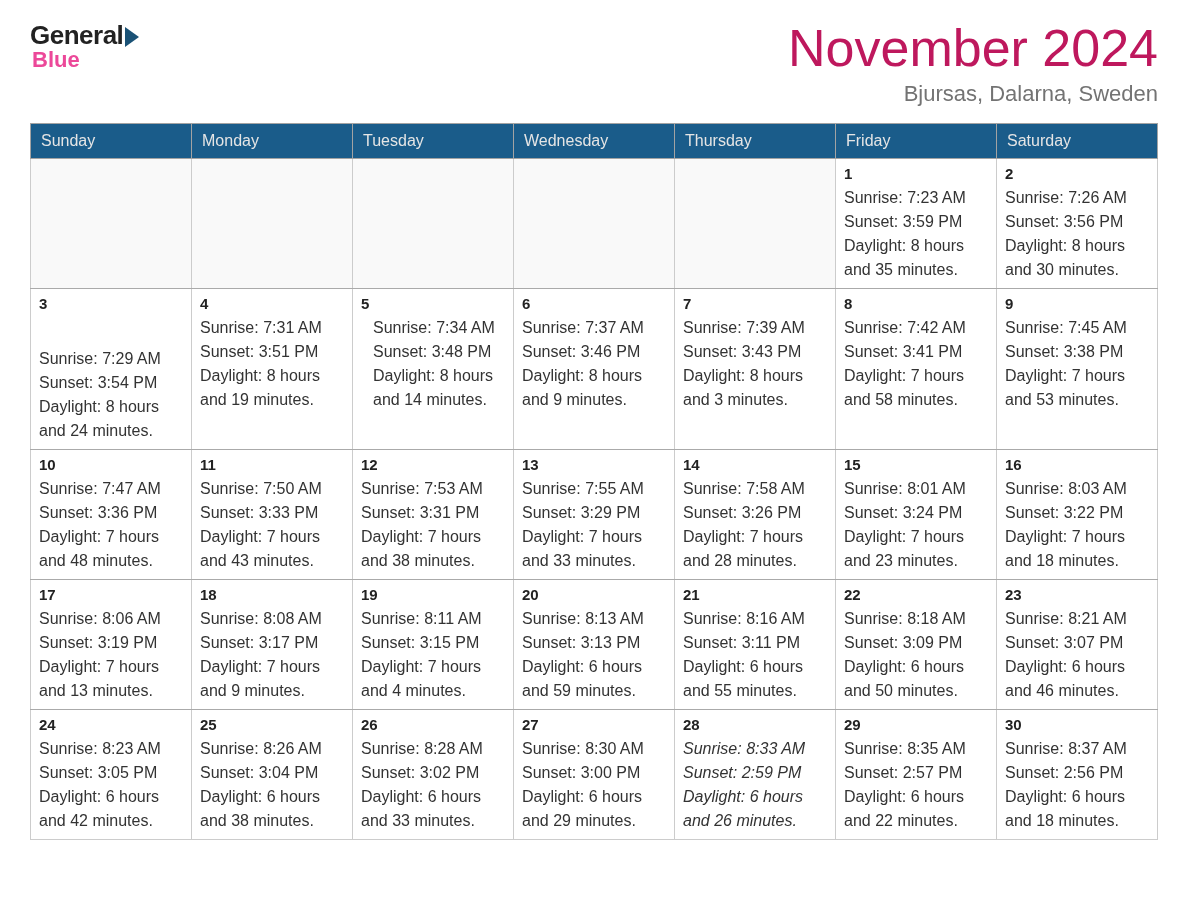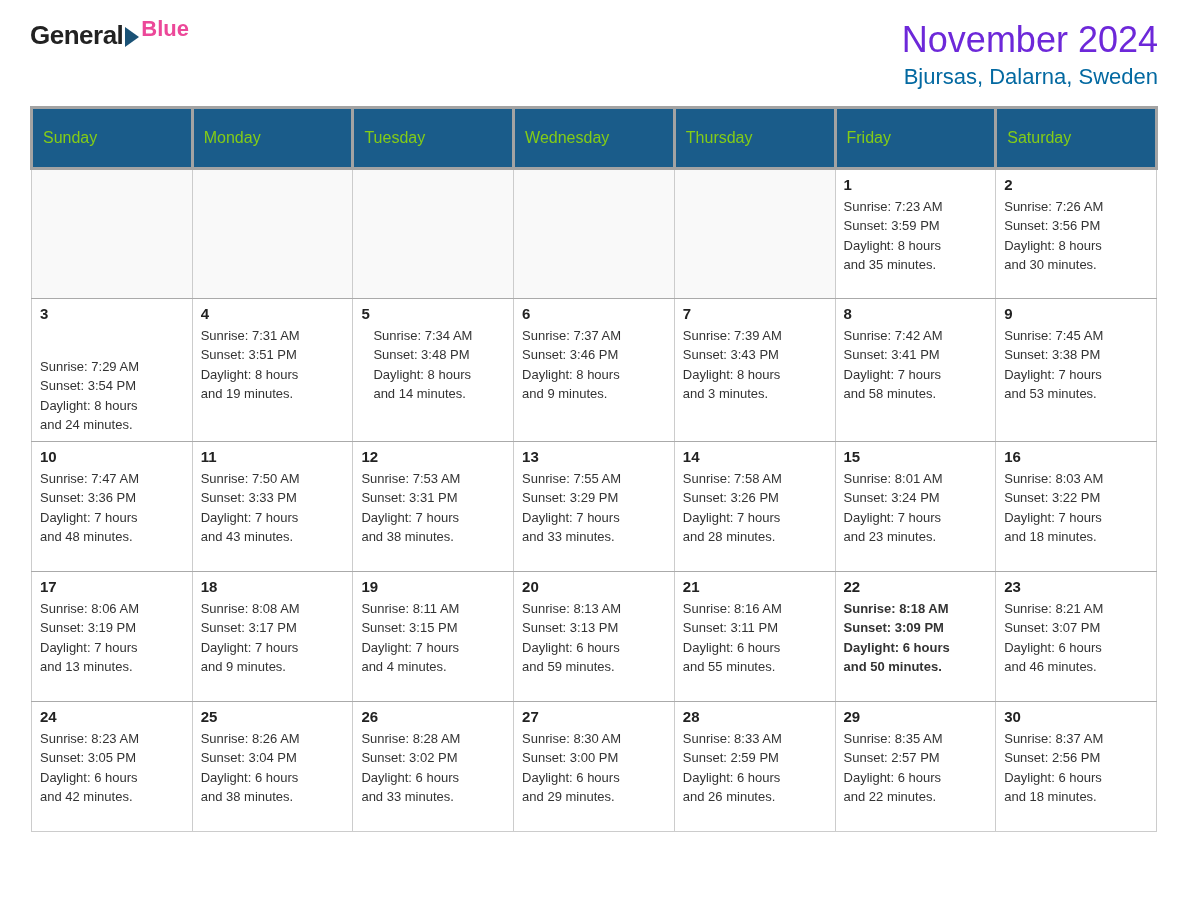--- a/index.html
+++ b/index.html
@@ -12,20 +12,21 @@
       padding: 20px 30px;
     }
     .header {
       display: flex;
       justify-content: space-between;
       align-items: flex-start;
       margin-bottom: 16px;
     }
     .logo {
       display: flex;
+      flex-direction: column;
       align-items: flex-start;
     }
     .logo-top {
       display: flex;
       align-items: center;
     }
     .logo-general {
       font-size: 26px;
       font-weight: bold;
       color: #222;
@@ -44,60 +45,60 @@
       font-size: 22px;
       font-weight: bold;
       color: #ec4899;
       margin-left: 2px;
       margin-top: -4px;
     }
     .title-block {
       text-align: right;
     }
     .month-title {
-      font-size: 36px;
+      font-size: 52px;
       font-weight: 300;
-      color: #6d28d9;
+      color: #be185d;
       line-height: 1.1;
     }
     .location {
       font-size: 22px;
-      color: #0369a1;
+      color: #737373;
       margin-top: 4px;
     }
     .calendar {
       width: 100%;
       border-collapse: collapse;
       table-layout: fixed;
     }
     .calendar th {
       background: #1a5c8a;
-      color: #84cc16;
+      color: #e5e5e5;
       font-size: 16px;
       font-weight: normal;
-      padding: 20px 10px;
+      padding: 8px 10px;
       text-align: left;
-      border: 3px solid #a3a3a3;
+      border: 1px solid #a3a3a3;
     }
     .calendar td {
       border: 1px solid #ccc;
       vertical-align: top;
       padding: 6px 8px;
       font-size: 13px;
       min-height: 110px;
       height: 130px;
     }
     .day-num {
       font-size: 15px;
       font-weight: bold;
       color: #222;
       margin-bottom: 4px;
     }
     .day-info {
-      font-size: 13px;
+      font-size: 16px;
       color: #333;
       line-height: 1.5;
     }
     .empty-cell {
       background: #f9f9f9;
     }
     tr:not(:last-child) td {
       border-bottom: 1px solid #aaa;
     }
   </style>
@@ -285,21 +286,21 @@
         </td>
         <td>
           <div class="day-num">21</div>
           <div class="day-info" style="white-space: pre-line;">Sunrise: 8:16 AM
 Sunset: 3:11 PM
 Daylight: 6 hours
 and 55 minutes.</div>
         </td>
         <td>
           <div class="day-num">22</div>
-          <div class="day-info" style="white-space: pre-line; font-weight: bold;">Sunrise: 8:18 AM
+          <div class="day-info" style="white-space: pre-line;">Sunrise: 8:18 AM
 Sunset: 3:09 PM
 Daylight: 6 hours
 and 50 minutes.</div>
         </td>
         <td>
           <div class="day-num">23</div>
           <div class="day-info" style="white-space: pre-line;">Sunrise: 8:21 AM
 Sunset: 3:07 PM
 Daylight: 6 hours
 and 46 minutes.</div>
@@ -329,21 +330,21 @@
         </td>
         <td>
           <div class="day-num">27</div>
           <div class="day-info" style="white-space: pre-line;">Sunrise: 8:30 AM
 Sunset: 3:00 PM
 Daylight: 6 hours
 and 29 minutes.</div>
         </td>
         <td>
           <div class="day-num">28</div>
-          <div class="day-info" style="white-space: pre-line;">Sunrise: 8:33 AM
+          <div class="day-info" style="white-space: pre-line; font-style: italic;">Sunrise: 8:33 AM
 Sunset: 2:59 PM
 Daylight: 6 hours
 and 26 minutes.</div>
         </td>
         <td>
           <div class="day-num">29</div>
           <div class="day-info" style="white-space: pre-line;">Sunrise: 8:35 AM
 Sunset: 2:57 PM
 Daylight: 6 hours
 and 22 minutes.</div>

